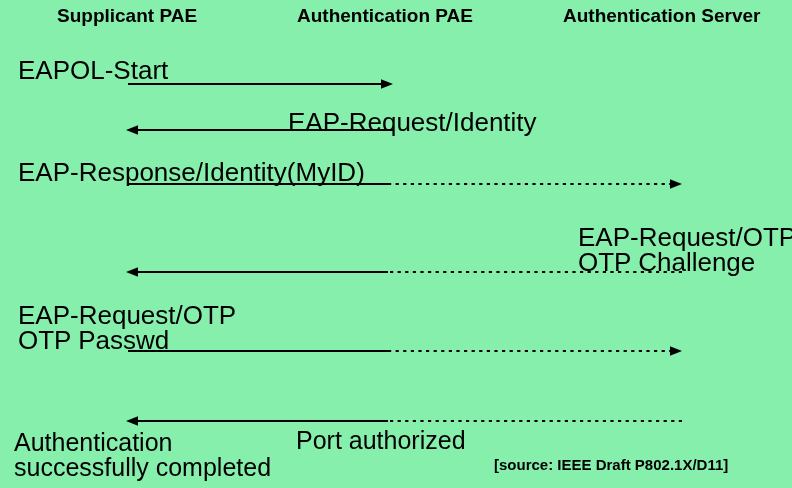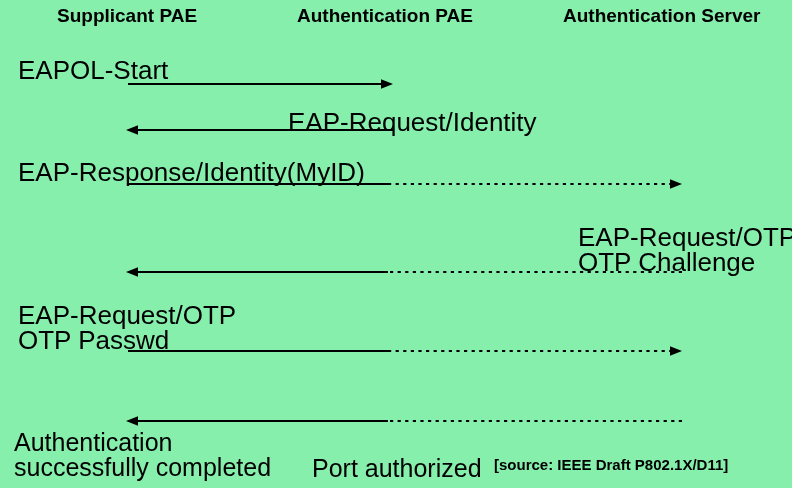--- a/index.html
+++ b/index.html
@@ -89,21 +89,21 @@
     <div>EAP-Request/OTP</div>
     <div>OTP Challenge</div>
   </div>
 
   <div class="msg-label" style="left:18px; top:303px;">
     <div>EAP-Request/OTP</div>
     <div>OTP Passwd</div>
   </div>
 
 
-  <div class="note-label" style="left:312px; top:428px;margin-top:28px;">Port authorized</div>
+  <div class="note-label" style="left:296px; top:428px;">Port authorized</div>
 
   <div class="note-label" style="left:14px; top:430px;">Authentication</div>
 
   <div class="note-label" style="left:14px; top:455px;">successfully completed</div>
 
   <div class="source-label" style="left:494px; top:456px;">[source: IEEE Draft P802.1X/D11]</div>
 
   <svg class="arrow-layer" viewBox="0 0 792 488">
 
     <g>

